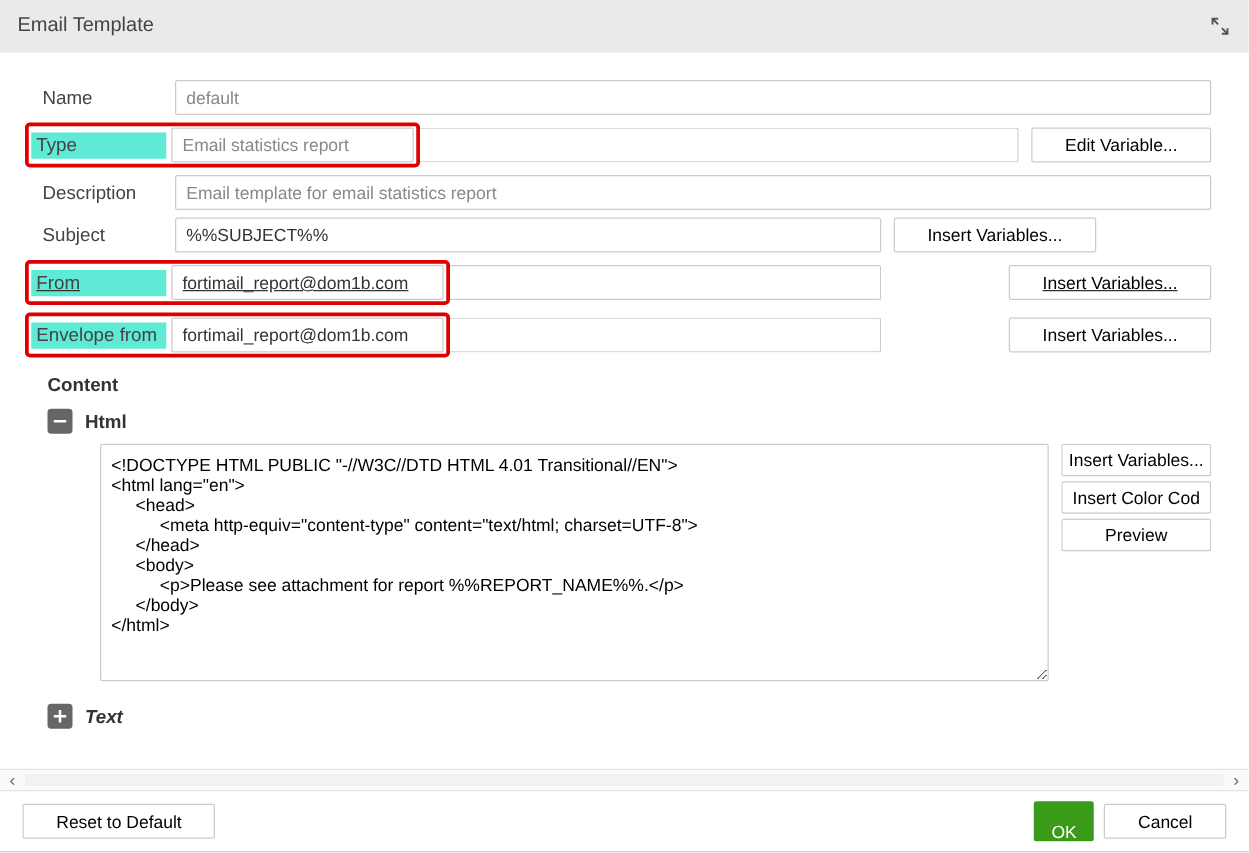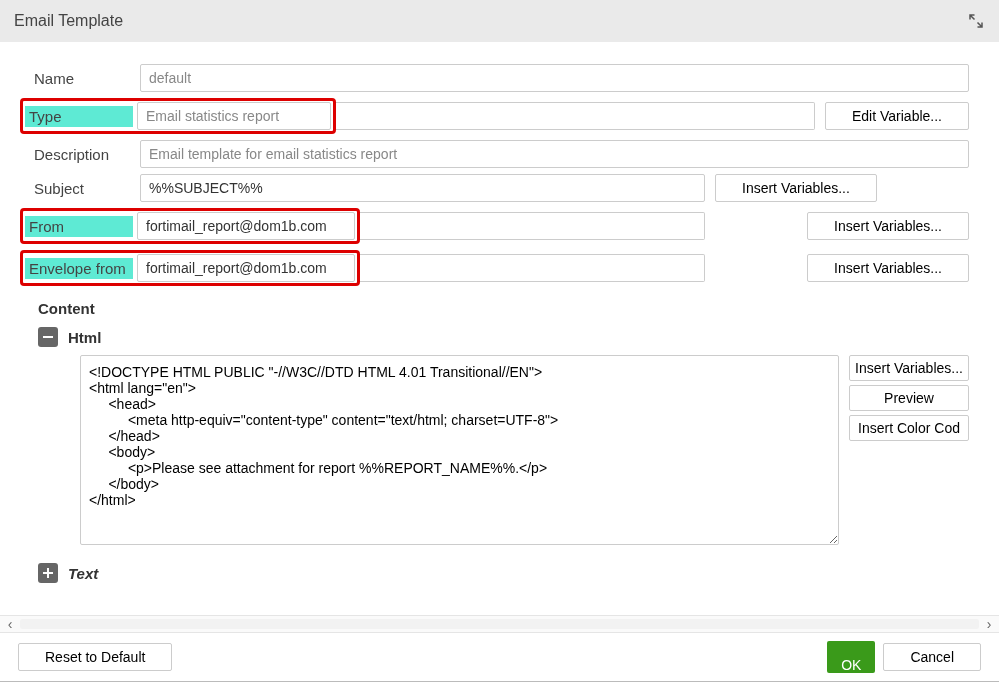--- a/index.html
+++ b/index.html
@@ -147,21 +147,21 @@
     </div>
 
     <div class="field-row">
       <div class="field-label">Subject</div>
       <div class="field-input-wrap">
         <input type="text" style="flex: 0 0 565px;" value="%%SUBJECT%%">
         <button class="btn">Insert Variables...</button>
       </div>
     </div>
 
-    <div class="field-row" style="margin-left:-10px;">
+    <div class="field-row" style="margin-left:-10px;text-decoration:underline;">
       <div class="highlight-box" style="flex:0 0 340px; width:340px;">
         <span class="field-label highlight-label" style="width:108px;">From</span>
         <input type="text" style="flex: 1 1 0%;" value="fortimail_report@dom1b.com">
       </div>
       <div style="flex:0 0 345px; border:1px solid #ccc; height:28px; border-left:none; border-radius:0 2px 2px 0;"></div>
       <div style="flex:1"></div>
       <button class="btn">Insert Variables...</button>
     </div>
 
     <div class="field-row" style="margin-left:-10px;">
@@ -186,22 +186,22 @@
 &lt;html lang="en"&gt;
      &lt;head&gt;
           &lt;meta http-equiv="content-type" content="text/html; charset=UTF-8"&gt;
      &lt;/head&gt;
      &lt;body&gt;
           &lt;p&gt;Please see attachment for report %%REPORT_NAME%%.&lt;/p&gt;
      &lt;/body&gt;
 &lt;/html&gt;</textarea>
       <div class="side-buttons">
         <button class="btn">Insert Variables...</button>
+        <button class="btn">Insert Color Cod</button>
         <button class="btn">Preview</button>
-        <button class="btn">Insert Color Cod</button>
       </div>
     </div>
 
     <div class="toggle-row" style="margin-top:18px;font-style:italic;">
       <span class="toggle-btn plus"></span>
       <span class="toggle-label">Text</span>
     </div>
 
   </div>
 

